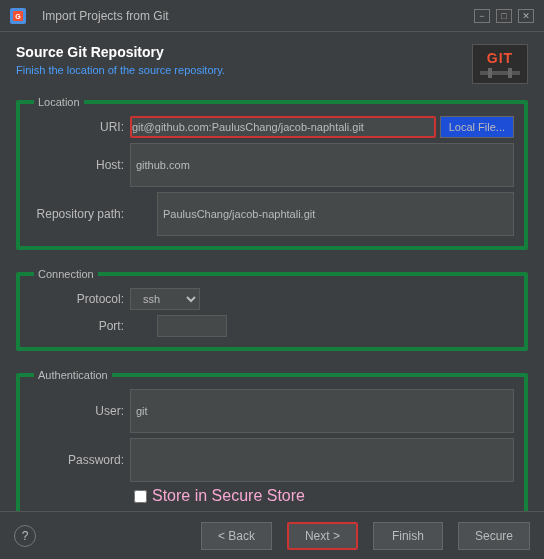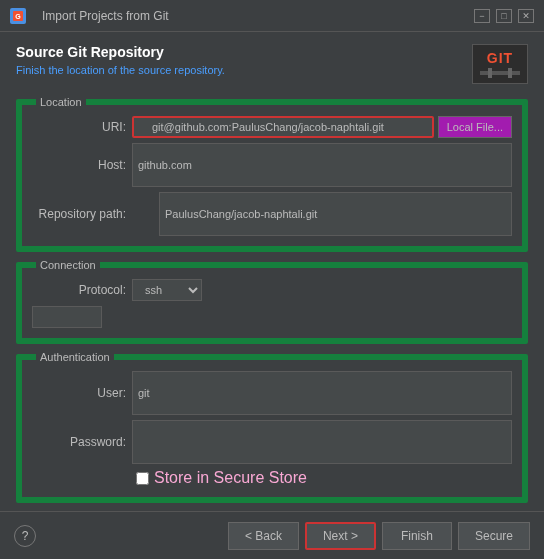--- a/index.html
+++ b/index.html
@@ -97,24 +97,24 @@
     }
     .git-logo-text {
       color: #f05133;
       font-weight: bold;
       font-size: 14px;
       letter-spacing: 1px;
     }
 
     
     .group-box {
-      border: 6px solid #15803d;
+      border: 4px solid #15803d;
       border-radius: 2px;
       padding: 8px 10px 10px;
-      margin-bottom: 7px;
+      margin-bottom: 18px;
       position: relative;
     }
     .group-box legend {
       color: #bbbbbb;
       font-size: 11px;
       padding: 0 4px;
       margin-left: 4px;
     }
 
     
@@ -155,26 +155,26 @@
       display: flex;
       align-items: center;
     }
     .uri-input {
       flex: 1;
       background: #45494a;
       border: 2px solid #cc3333;
       border-radius: 2px;
       color: #bbbbbb;
       font-size: 11px;
-      padding: 3px 18px;
+      padding: 3px 0;
       height: 22px;
       outline: none;
     }
     .local-file-btn {
-      background: #a21caf;
+      background: #1d4ed8;
       border: 1px solid #666;
       color: #bbbbbb;
       font-size: 11px;
       padding: 2px 8px;
       height: 22px;
       cursor: pointer;
       white-space: nowrap;
       margin-left: 4px;
     }
 
@@ -240,21 +240,21 @@
       color: #bbbbbb;
       font-size: 12px;
       cursor: pointer;
       display: flex;
       align-items: center;
       justify-content: center;
     }
     .bottom-actions {
       margin-left: auto;
       display: flex;
-      gap: 6px;
+      gap: 15px;
     }
     .action-btn {
       background: #4c5052;
       border: 1px solid #666;
       color: #bbbbbb;
       font-size: 12px;
       padding: 4px 16px;
       height: 28px;
       cursor: pointer;
       min-width: 70px;
@@ -329,20 +329,21 @@
     <div class="form-row">
       <span class="form-label">Protocol:</span>
       <select class="protocol-select">
         <option value="ssh">ssh</option>
         <option value="http">http</option>
         <option value="https">https</option>
       </select>
     </div>
 
     <div class="form-row">
+      <span class="form-label">Port:</span>
       <input class="port-input" type="text" value="" style="">
     </div>
   </fieldset>
 
   <fieldset class="group-box">
     <legend>Authentication</legend>
 
     <div class="form-row">
       <span class="form-label">User:</span>
       <input class="form-input" type="text" value="git" style="">

